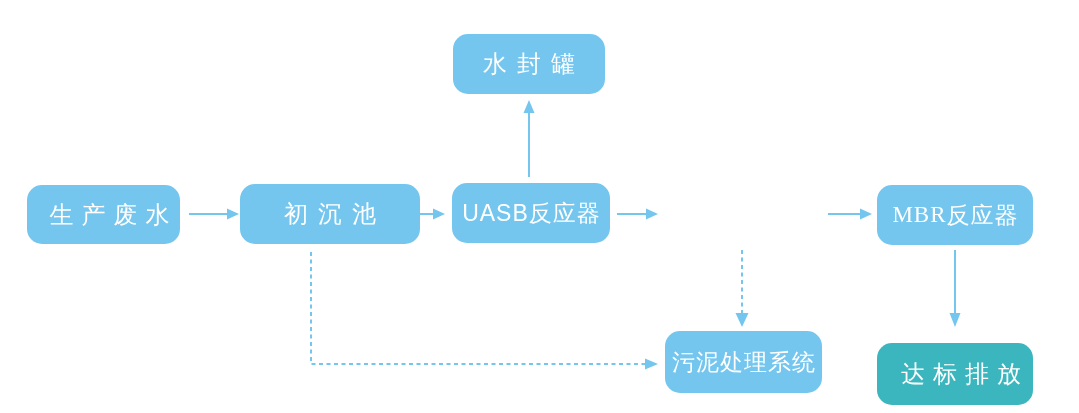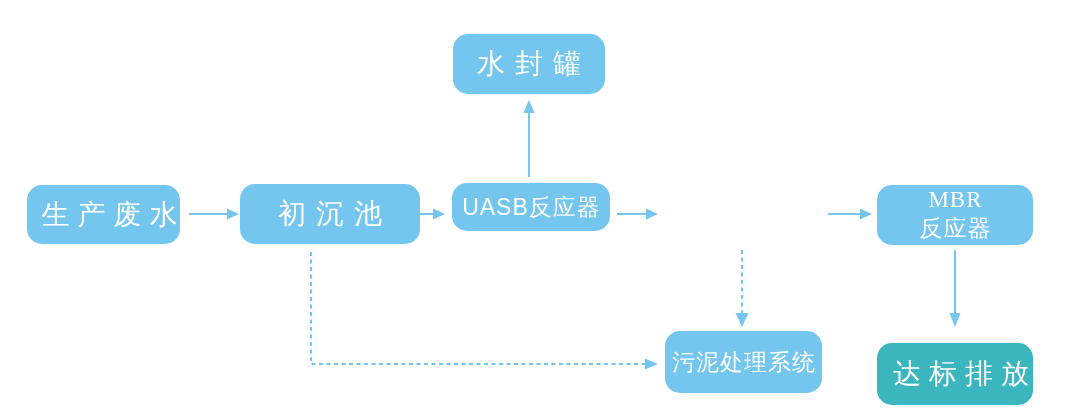--- a/index.html
+++ b/index.html
@@ -9,36 +9,36 @@
     background:#ffffff;
     font-family:"Liberation Sans", sans-serif;
     overflow:hidden;
   }
   .arrow-layer{position:absolute;left:0;top:0;width:1079px;height:413px;}
   .node{
     position:absolute;
     display:flex;align-items:center;justify-content:center;
     background:#74C6EF;color:#ffffff;
     border-radius:15px;
-    font-size:28px;font-weight:400;
+    font-size:24px;font-weight:400;
     white-space:nowrap;
     box-sizing:border-box;
   }
   .node.teal{background:#3BB6BE;margin-top:12px;}
   .sp8{letter-spacing:8px;padding-left:20px;}   
   .sp10{letter-spacing:10px;padding-left:10px;}
   .sp1{letter-spacing:1px;padding-left:1px;font-size:23px;}
   .serif-latin{font-family:"Liberation Serif", serif;font-size:26px;letter-spacing:3px;padding-left:3px;}
   .latin-serif-part{font-family:"Liberation Serif", serif;}
 
   .n-production{left:27px;top:185px;width:153px;height:59px;}
   .n-primary{left:240px;top:184px;width:180px;height:60px;}
-  .n-uasb{left:452px;top:183px;width:158px;height:48px;}
+  .n-uasb{left:452px;top:183px;width:158px;height:60px;}
   .n-aao{left:666px;top:184px;width:153px;height:61px;}
-  .n-mbr{left:877px;top:185px;width:156px;height:60px;flex-direction:column;}
+  .n-mbr{left:877px;top:185px;width:156px;height:60px;}
   .n-waterseal{left:453px;top:34px;width:152px;height:60px;}
   .n-sludge{left:665px;top:331px;width:157px;height:62px;}
   .n-discharge{left:877px;top:331px;width:156px;height:62px;}
 </style>
 </head>
 <body>
 
 <div class="canvas">
 
   <svg class="arrow-layer" width="1079" height="413" viewBox="0 0 1079 413" xmlns="http://www.w3.org/2000/svg">

